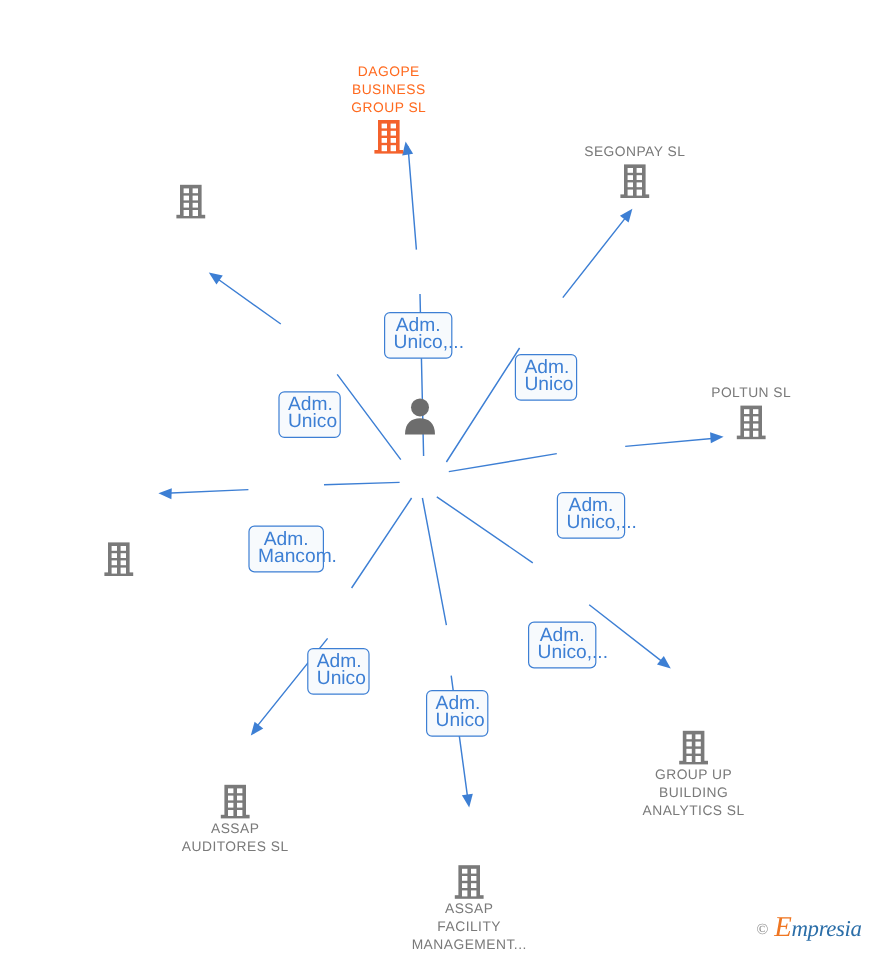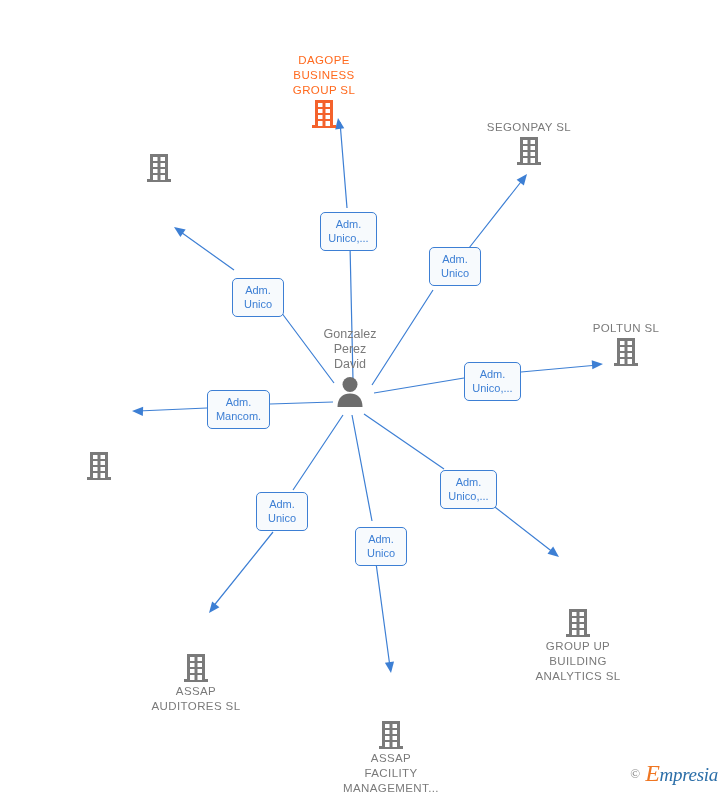--- a/index.html
+++ b/index.html
@@ -45,27 +45,28 @@
     display: block;
     margin: 0 auto;
     line-height: 0;
   }
   .edge-label {
     position: absolute;
     background: #f7fafd;
     border: 1px solid #3d7fd4;
     border-radius: 5px;
     color: #3d7fd4;
-    font-size: 11px;
+    font-size: 16px;
     line-height: 14px;
     font-family: "Liberation Sans", sans-serif;
     text-align: center;
     padding: 4px 7px 5px 7px;
     white-space: pre-line;
     box-sizing: border-box;
+    margin-top: 48px;
   }
   .watermark {
     position: absolute;
     right: 10px;
     bottom: 8px;
     display: flex;
     align-items: center;
     gap: 5px;
   }
   .watermark .copy {
@@ -245,23 +246,20 @@
             <rect x="8" y="17" width="4.5" height="4" fill="#ffffff"></rect>
             <rect x="15.5" y="17" width="4.5" height="4" fill="#ffffff"></rect>
             <rect x="8" y="23" width="4.5" height="5" fill="#ffffff"></rect>
             <rect x="15.5" y="23" width="4.5" height="5" fill="#ffffff"></rect>
           </svg></div>
         <div class="node-label">ASSAP
 FACILITY
 MANAGEMENT...</div>
       </div>
       <div class="node" style="left: 350px; top: 327px;">
-        <div class="node-label" style="font-size: 12.5px; letter-spacing: 0px;">Gonzalez
-Perez
-David</div>
         <div class="node-icon" style="margin-top: 4px;"><svg width="34" height="32" viewBox="0 0 34 32">
             <circle cx="17" cy="8.5" r="7.5" fill="#6d6d6d"></circle>
             <path d="M4.5 31 C4.5 21.5 10 17.5 17 17.5 C24 17.5 29.5 21.5 29.5 31 Z" fill="#6d6d6d"></path>
           </svg></div>
       </div>
     </div>
   <div id="labels-layer">
       <div class="edge-label" style="left: 320px; top: 212px; width: 57px;">Adm.
 Unico,...</div>
       <div class="edge-label" style="left: 429px; top: 247px; width: 52px;">Adm.

